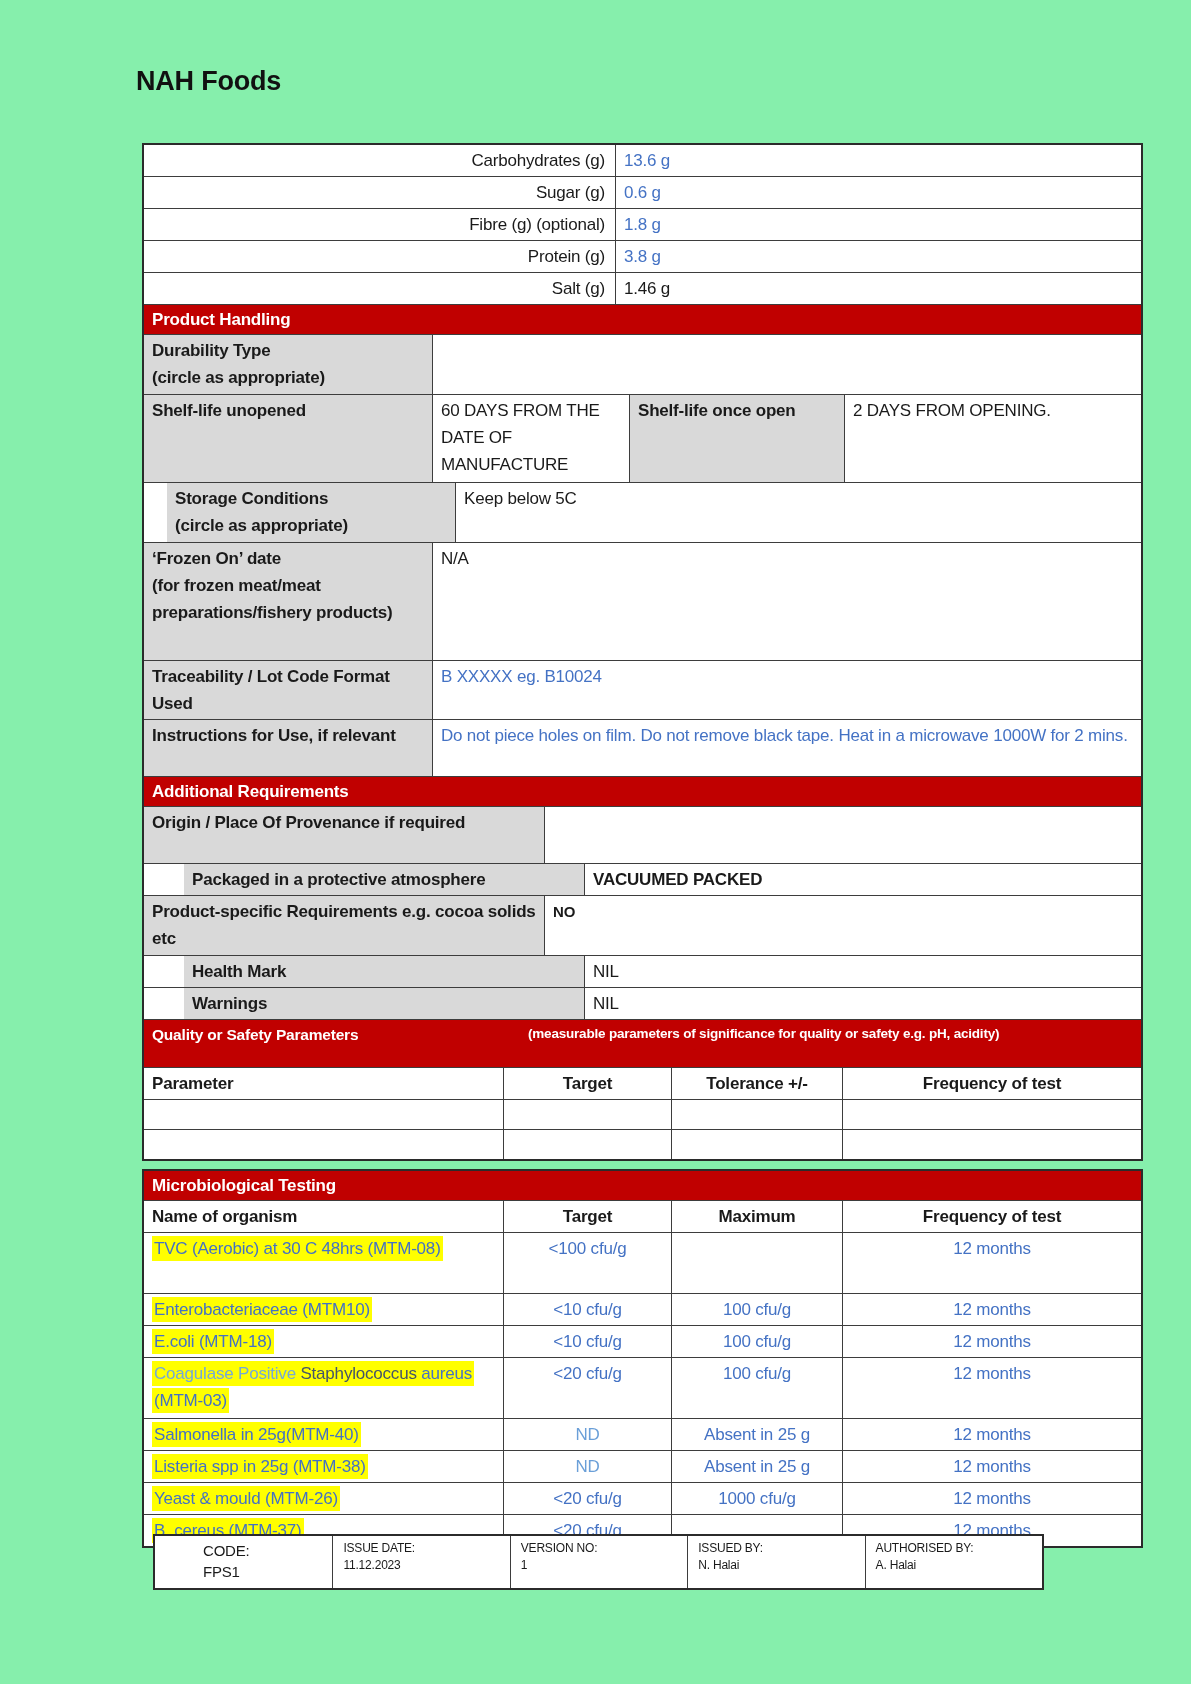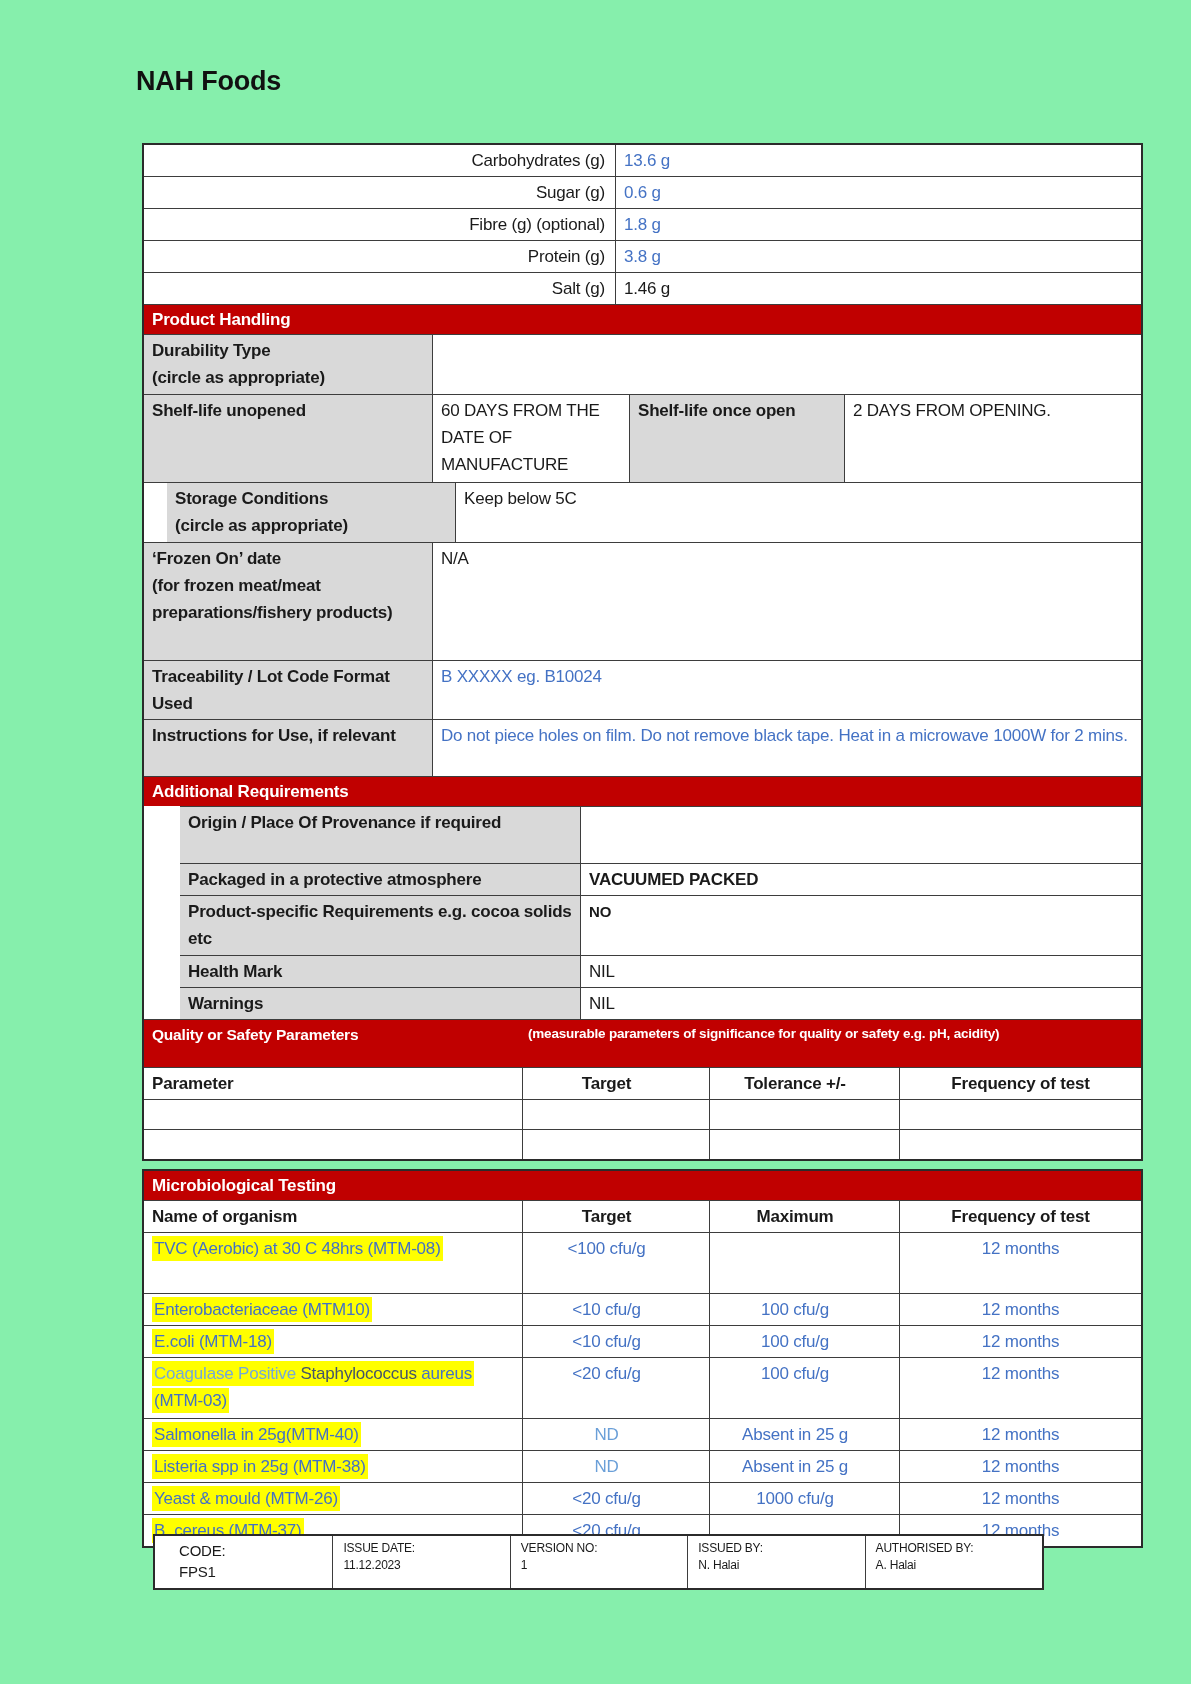--- a/index.html
+++ b/index.html
@@ -35,32 +35,32 @@
     background:#c00000;color:#ffffff;font-weight:bold;
     font-size:17px;line-height:27px;padding:1px 8px;
     border-top:1.5px solid #3d3d3d;
   }
   .sec > .band:first-child{border-top:none;}
   
   .nrow{grid-template-columns:471px 1fr;min-height:29px;}
   .nlabel{text-align:right;padding-right:10px;}
   .ph2{grid-template-columns:288px 1fr;}
   .ph4{grid-template-columns:288px 197px 215px 1fr;}
-  .ar2{grid-template-columns:400px 1fr;margin-left:36px;}
-  .qp4{grid-template-columns:359px 168px 171px 1fr;gap:19px;}
+  .ar2{grid-template-columns:400px 1fr;}
+  .qp4{grid-template-columns:359px 168px 171px 1fr;}
   .ctr{text-align:center;}
   
   .h-dur{min-height:60px;}
   .h-shelf{min-height:88px;}
   .h-stor{min-height:60px;padding-left:23px;}
   .h-froz{min-height:118px;}
   .h-trace{min-height:57px;}
   .h-instr{min-height:57px;}
   .h-orig{min-height:57px;}
-  .h-pack{min-height:30px;}
+  .h-pack{min-height:30px;padding-left:40px;}
   .h-spec{min-height:60px;}
   .h-1{min-height:30px;}
   .h-2l{min-height:61px;}
   .h-sm{min-height:32px;}
   .qband{
     display:grid;grid-template-columns:380px 1fr;
     background:#c00000;color:#fff;border-top:1.5px solid #3d3d3d;
     min-height:47px;align-items:start;
   }
   .qband .qtitle{font-weight:bold;font-size:15.5px;line-height:22px;padding:4px 8px;}
@@ -71,21 +71,21 @@
   .nd{color:#6a9fd8;}
   
   .footer{
     position:absolute;left:153px;top:1534px;width:887px;
     border:2px solid #2b2b2b;display:grid;
     grid-template-columns:repeat(5,1fr);
     background:#fff;min-height:52px;
   }
   .fcell{box-sizing:border-box;padding:4px 10px;font-size:12px;line-height:17px;}
   .fcell + .fcell{border-left:1.5px solid #3d3d3d;}
-  .fcell.code{font-size:15px;line-height:21px;padding-left:24px;}
+  .fcell.code{font-size:15px;line-height:21px;padding-left:24px;margin-left:24px;}
   .fval{display:block;}
 </style>
 </head>
 <body>
 
 <div class="page">
   <h1 class="title">NAH Foods</h1>
 
   <div class="content">
 

